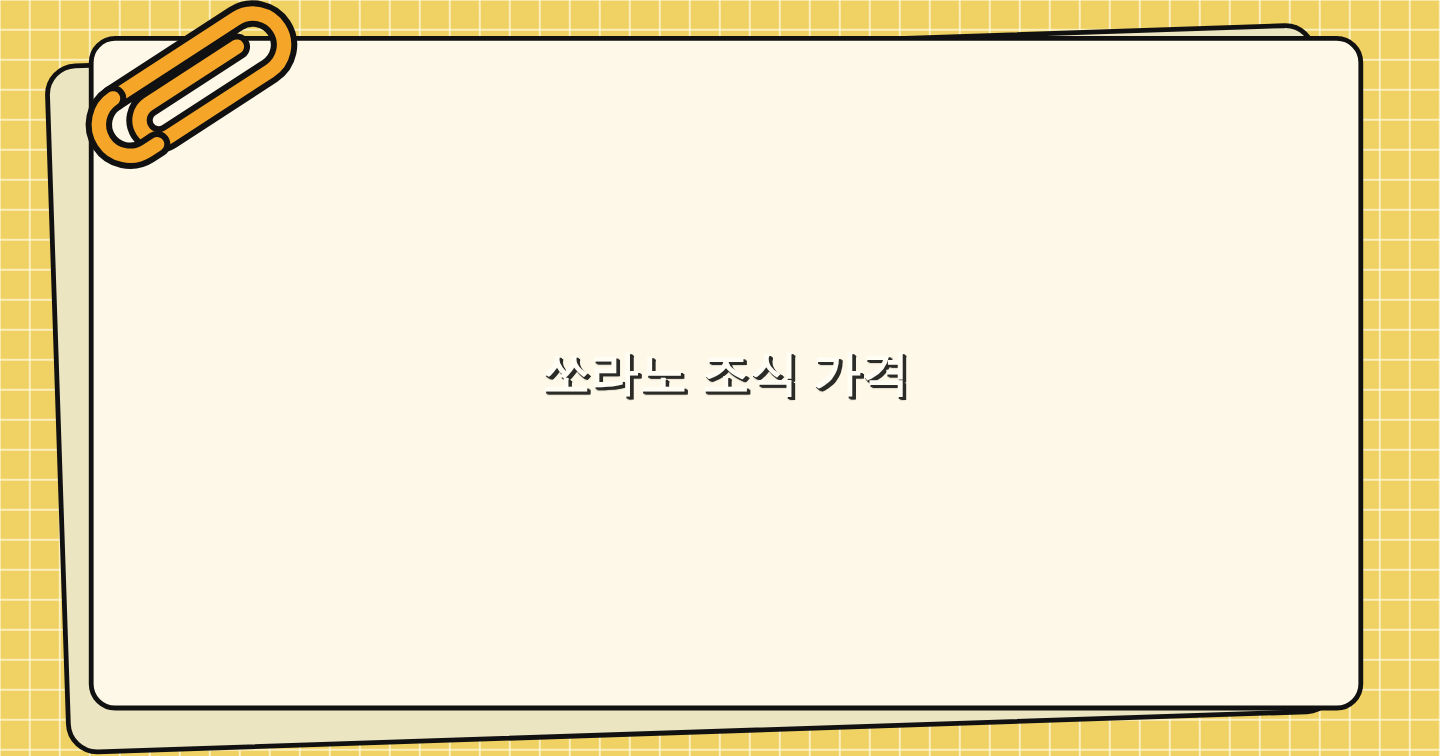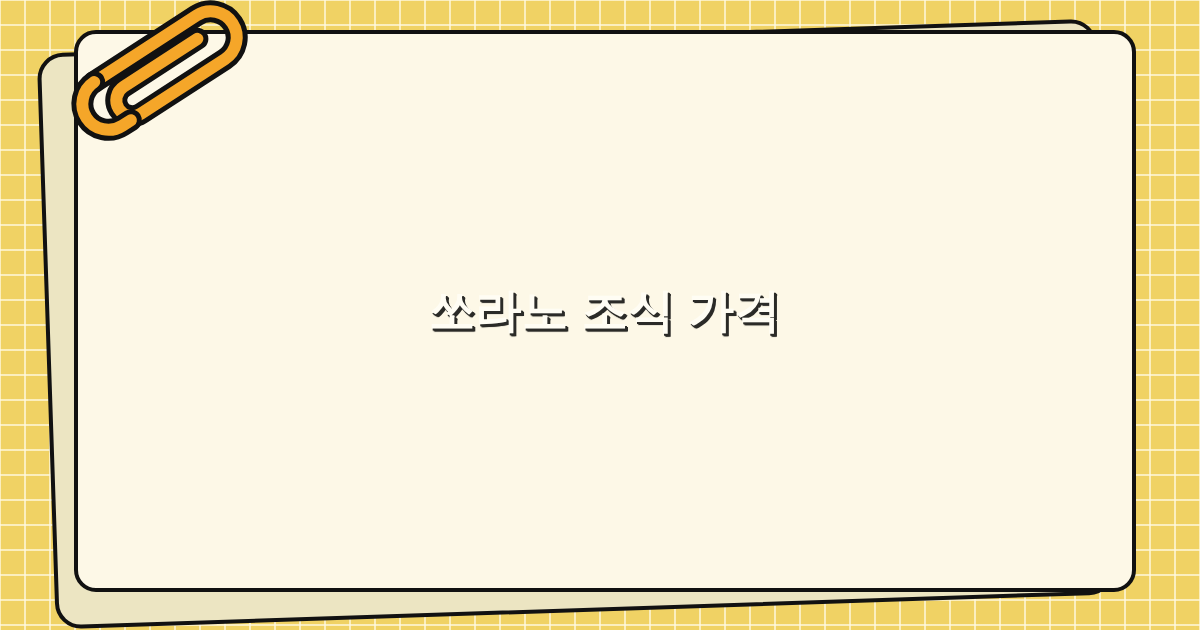--- a/index.html
+++ b/index.html
@@ -59,21 +59,21 @@
   }
 
   .card-inner {
     width: 100%;
     padding: 0 70px;
     text-align: center;
   }
 
   
   .title {
-    font-size: 46px;
+    font-size: 40px;
     font-weight: 700;
     line-height: 1.25;
     letter-spacing: 0.5px;
     color: #fffdf4;
     text-shadow:
        2px 2px 0 #2b2b28,
        3px 3px 0 #2b2b28,
        1px 2px 0 #2b2b28,
        2px 3px 1px rgba(40,40,36,0.85);
     white-space: nowrap;

